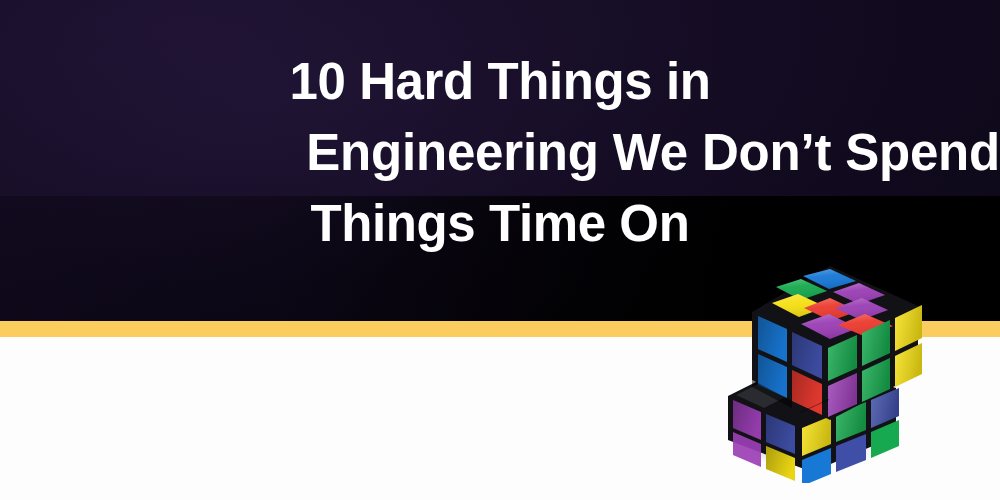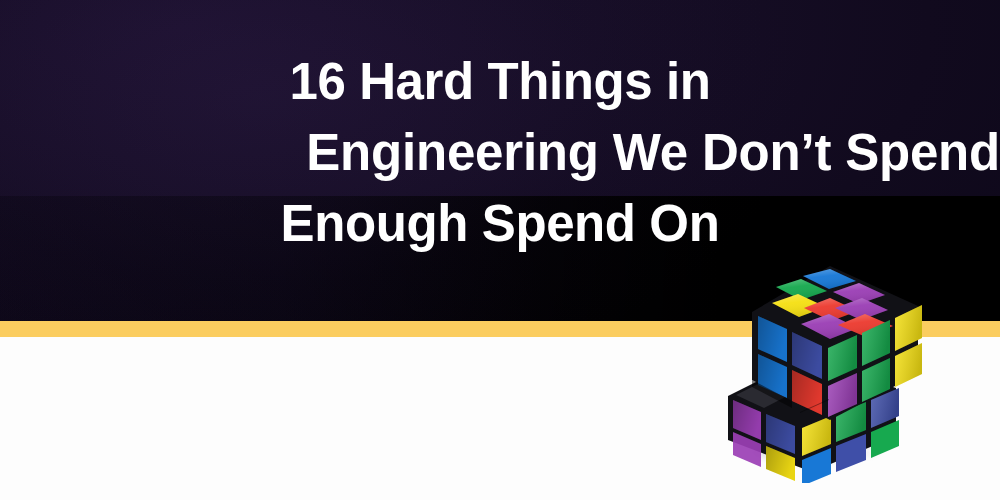--- a/index.html
+++ b/index.html
@@ -117,23 +117,23 @@
 <body>
 
 <div class="banner">
 
   <div class="hero">
     <div class="hero-photo-block"></div>
     <div class="hero-vignette"></div>
   </div>
 
   <div class="title-wrap">
-    <span class="title-line l1">16 Hard Things in</span>
+    <span class="title-line l1">10 Hard Things in</span>
     <span class="title-line l2">Engineering We Don’t Spend</span>
-    <span class="title-line l3">Enough Spend On</span>
+    <span class="title-line l3">Things Time On</span>
   </div>
 
   <div class="gold-rule"></div>
 
   <div class="lower"></div>
 
   <div class="cube-stage">
     <svg width="250" height="235" viewBox="0 0 250 235" xmlns="http://www.w3.org/2000/svg">
       <defs>
         <linearGradient id="gTop" x1="0" y1="0" x2="0.3" y2="1">

